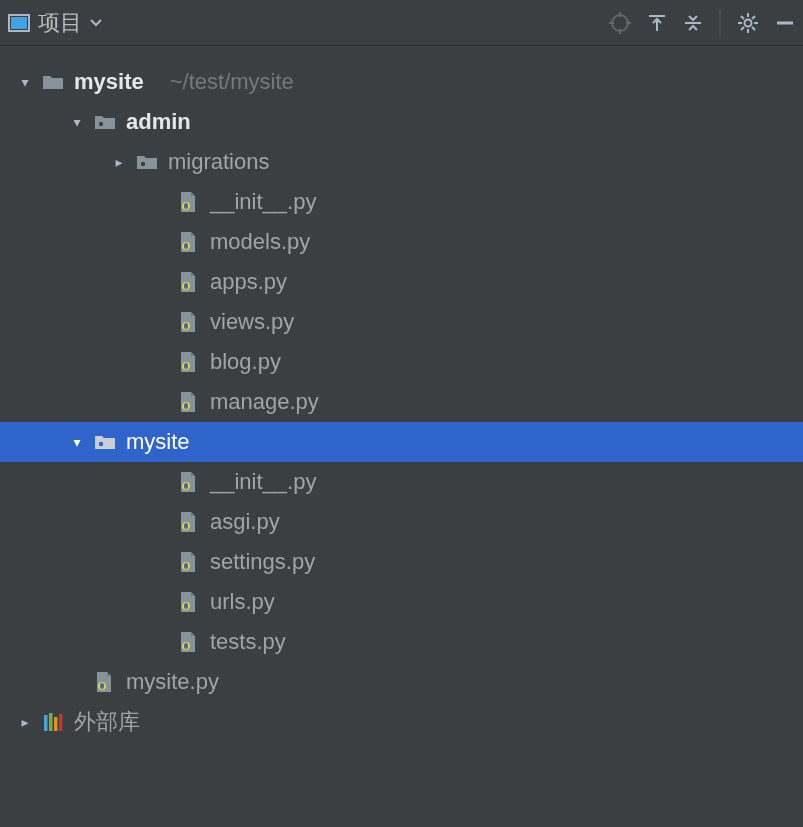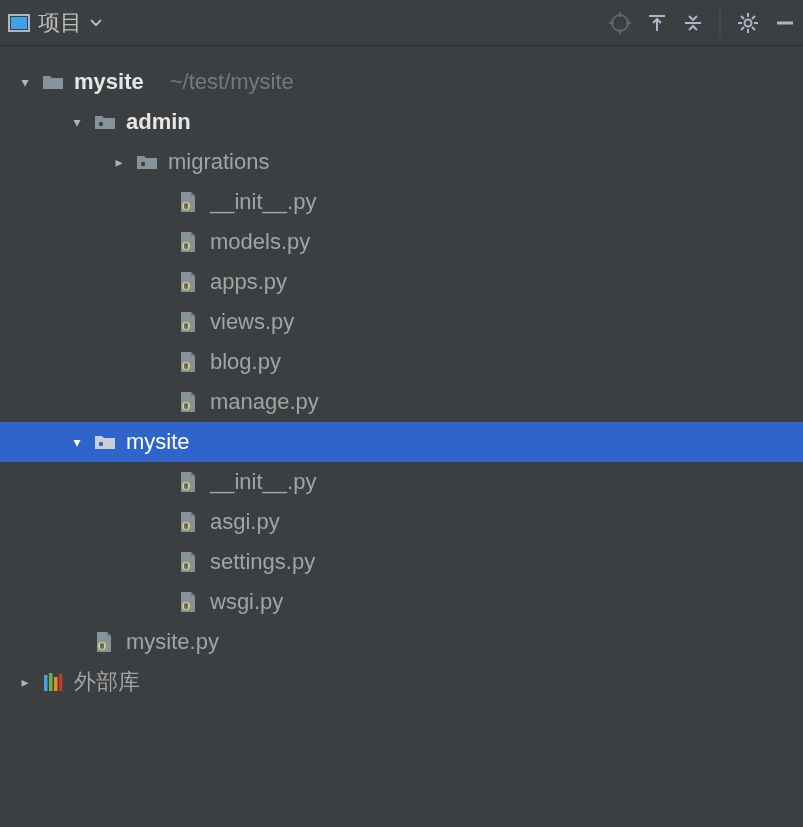--- a/index.html
+++ b/index.html
@@ -351,21 +351,37 @@
       <span class="indent" style="width:18px"></span>
       <span class="chev-space"></span>
     <span class="ico">
         <svg width="20" height="22" viewBox="0 0 20 22">
           <path d="M3 1 h10 l4 4 v16 h-14 z" fill="#87939a"></path>
           <path d="M13 1 v4 h4" fill="#6d7880"></path>
           <circle cx="8" cy="15" r="4" fill="#f0c93e"></circle>
           <path d="M6 14 a2 2 0 0 1 4 0 v2 a2 2 0 0 1-4 0" fill="#3573a6"></path>
         </svg>
       </span>
-    <span class="name">wsgi.py</span>
+    <span class="name">urls.py</span>
+  </div>
+  <div class="row">
+    <span class="indent"></span>
+      <span class="indent"></span>
+      <span class="indent"></span>
+      <span class="indent" style="width:18px"></span>
+      <span class="chev-space"></span>
+    <span class="ico">
+        <svg width="20" height="22" viewBox="0 0 20 22">
+          <path d="M3 1 h10 l4 4 v16 h-14 z" fill="#87939a"></path>
+          <path d="M13 1 v4 h4" fill="#6d7880"></path>
+          <circle cx="8" cy="15" r="4" fill="#f0c93e"></circle>
+          <path d="M6 14 a2 2 0 0 1 4 0 v2 a2 2 0 0 1-4 0" fill="#3573a6"></path>
+        </svg>
+      </span>
+    <span class="name">tests.py</span>
   </div>
 
   <div class="row">
     <span class="indent"></span>
       <span class="indent" style="width:18px"></span>
       <span class="chev-space"></span>
     <span class="ico">
         <svg width="20" height="22" viewBox="0 0 20 22">
           <path d="M3 1 h10 l4 4 v16 h-14 z" fill="#87939a"></path>
           <path d="M13 1 v4 h4" fill="#6d7880"></path>

